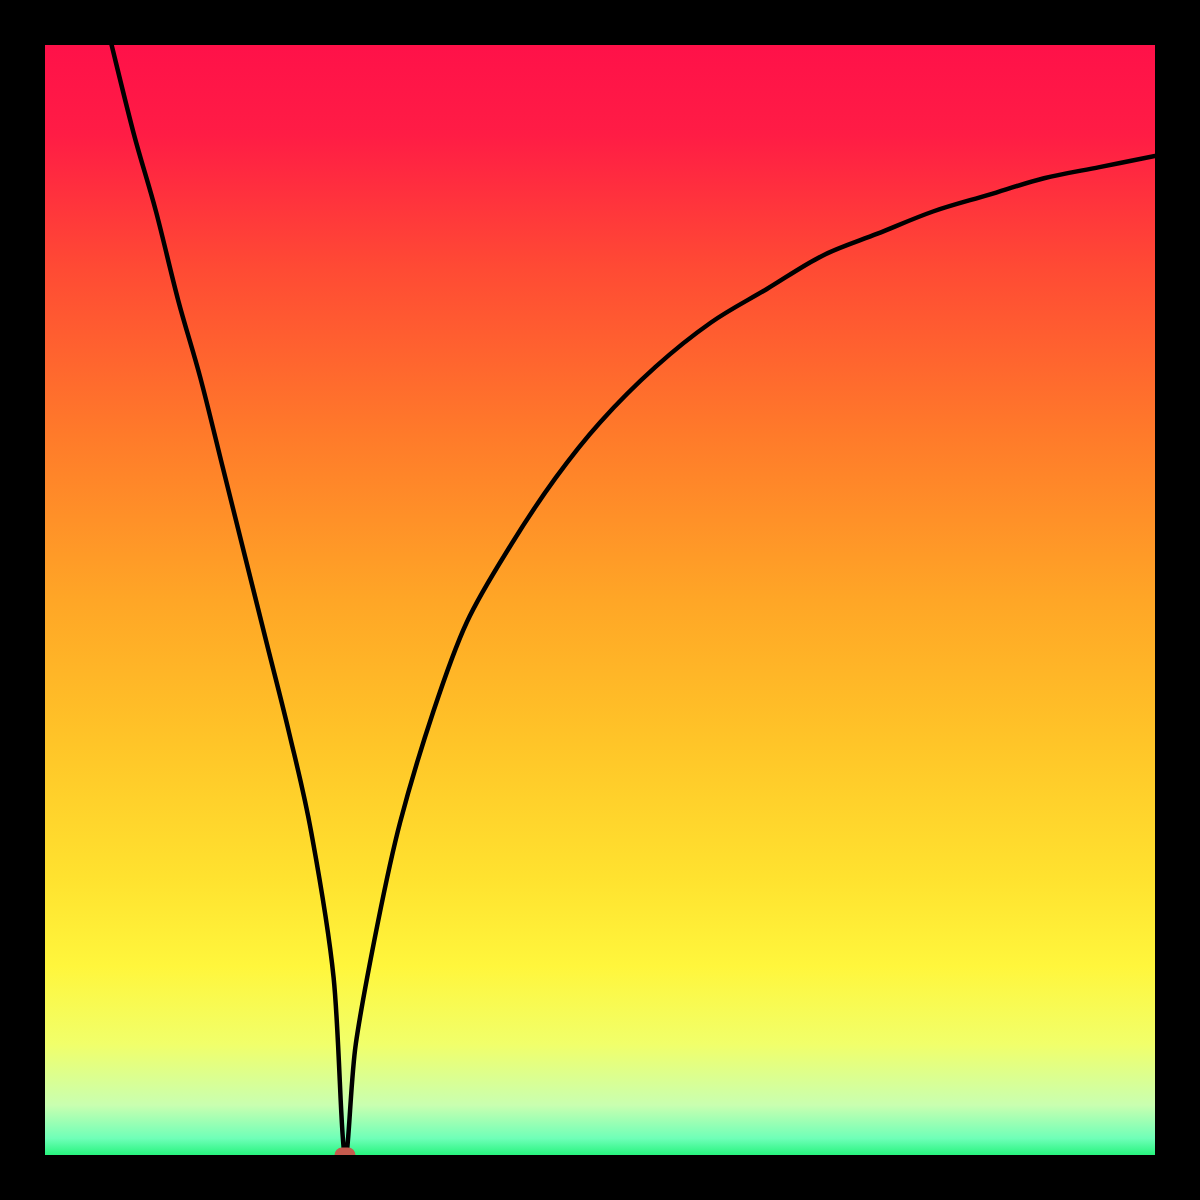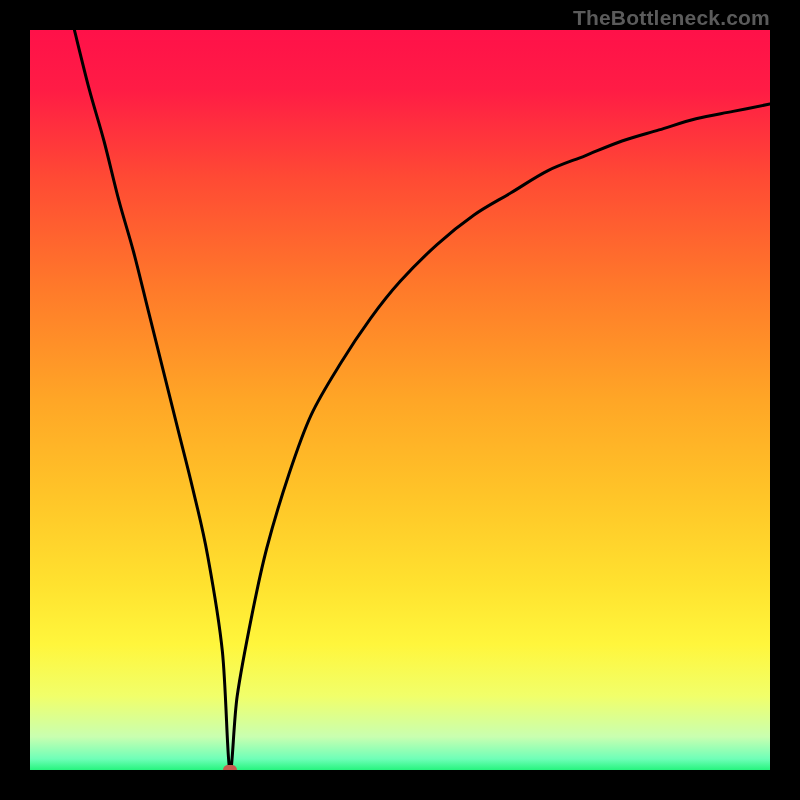--- a/index.html
+++ b/index.html
@@ -68,14 +68,13 @@
       </defs>
       <rect x="0" y="0" width="740" height="740" fill="url(#bg)"></rect>
     </svg>
 
     <svg class="curve" viewBox="0 0 740 740" preserveAspectRatio="none">
       <path id="curve-path" d="M44.4,0 C46.86666666666667,9.866666666666655 54.266666666666666,40.69999999999993 59.2,59.19999999999993 C64.13333333333334,77.69999999999993 69.06666666666666,92.5 74,111 C78.93333333333334,129.5 83.86666666666666,151.69999999999993 88.8,170.19999999999993 C93.73333333333333,188.69999999999993 98.66666666666667,203.5 103.60000000000001,222 C108.53333333333335,240.5 113.46666666666667,261.46666666666664 118.4,281.2 C123.33333333333334,300.93333333333334 128.26666666666665,320.66666666666663 133.2,340.4 C138.13333333333333,360.1333333333333 143.06666666666666,379.8666666666666 148,399.59999999999997 C152.93333333333334,419.3333333333333 157.86666666666667,437.83333333333337 162.8,458.8 C167.73333333333335,479.76666666666665 172.66666666666666,498.26666666666665 177.6,525.4 C182.53333333333333,552.5333333333333 188.7,585.8333333333334 192.4,621.6 C196.10000000000002,657.3666666666667 197.33333333333334,732.6 199.8,740 C202.26666666666668,747.4 203.50000000000003,691.9 207.20000000000002,666 C210.9,640.1 217.06666666666666,609.2666666666667 222,584.6 C226.93333333333334,559.9333333333334 230.63333333333335,541.4333333333334 236.8,518 C242.96666666666667,494.56666666666666 251.6,466.2 259,444 C266.4,421.8 272.56666666666666,403.3 281.2,384.8 C289.8333333333333,366.3 300.93333333333334,349.0333333333333 310.8,332.99999999999994 C320.6666666666667,316.9666666666666 330.53333333333336,302.1666666666667 340.40000000000003,288.6 C350.2666666666667,275.03333333333336 358.9,263.9333333333333 370,251.59999999999997 C381.1,239.26666666666662 394.66666666666674,225.70000000000002 407.00000000000006,214.60000000000002 C419.33333333333337,203.50000000000003 431.6666666666667,193.63333333333335 444,185 C456.3333333333333,176.36666666666665 468.6666666666667,170.19999999999996 481,162.79999999999995 C493.3333333333333,155.39999999999995 505.6666666666667,146.76666666666657 518,140.5999999999999 C530.3333333333334,134.43333333333325 542.6666666666666,130.73333333333338 555,125.80000000000007 C567.3333333333334,120.86666666666675 579.6666666666666,115.31666666666668 592,111 C604.3333333333334,106.68333333333332 616.6666666666666,103.59999999999998 629,99.89999999999998 C641.3333333333334,96.19999999999997 653.6666666666666,91.88333333333328 666,88.79999999999995 C678.3333333333334,85.71666666666663 690.6666666666666,83.86666666666663 703,81.39999999999998 C715.3333333333334,78.93333333333332 733.8333333333334,75.23333333333333 740,74" fill="none" stroke="#000" stroke-width="3" stroke-linejoin="round" stroke-linecap="round"></path>
     </svg>
 
     <div class="dot" id="min-dot" style="left: 199.8px; top: 740px; background: rgb(197, 91, 78);"></div>
   </div>
-  <div class="watermark">TheBottleneck.com</div>
 </div>
 
 </body></html>

